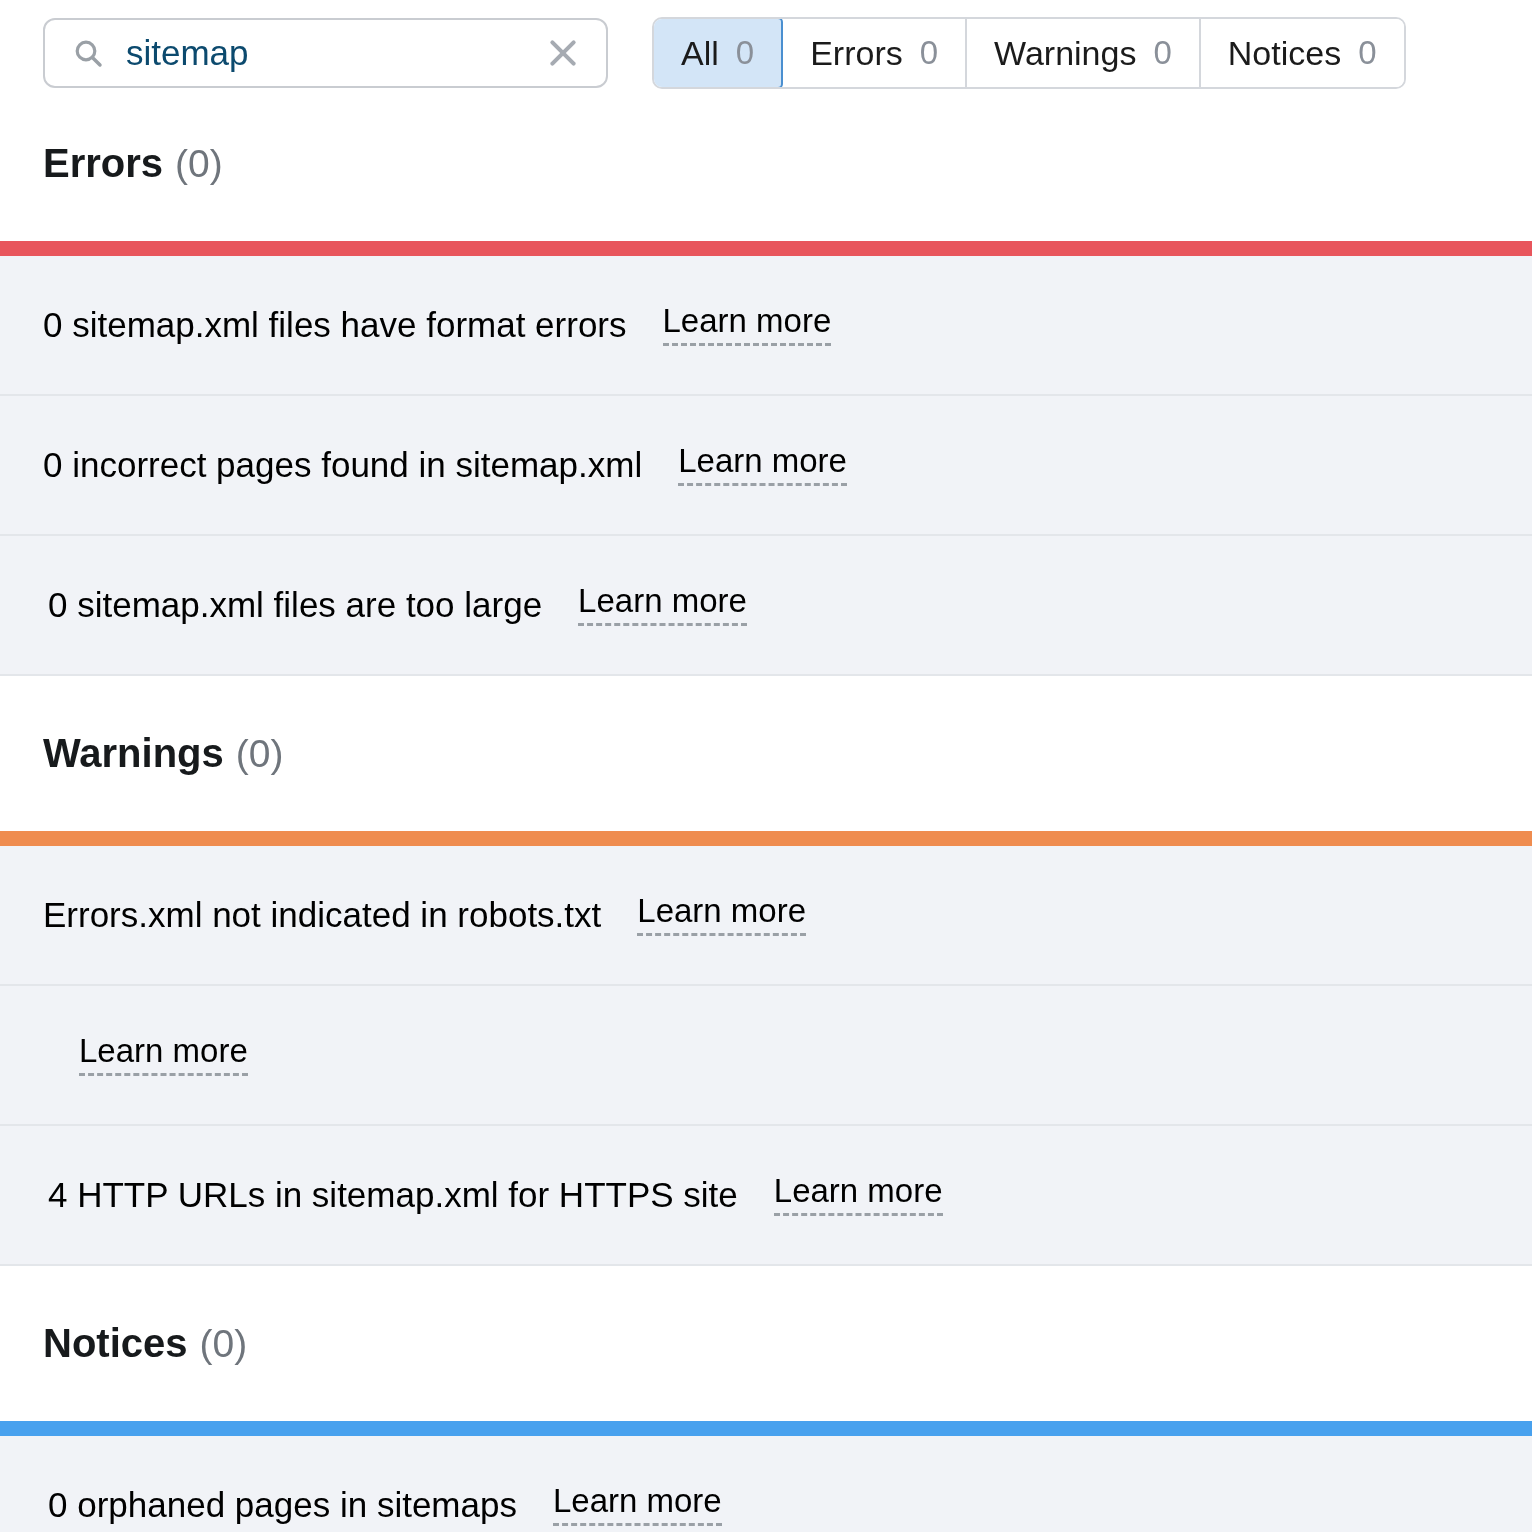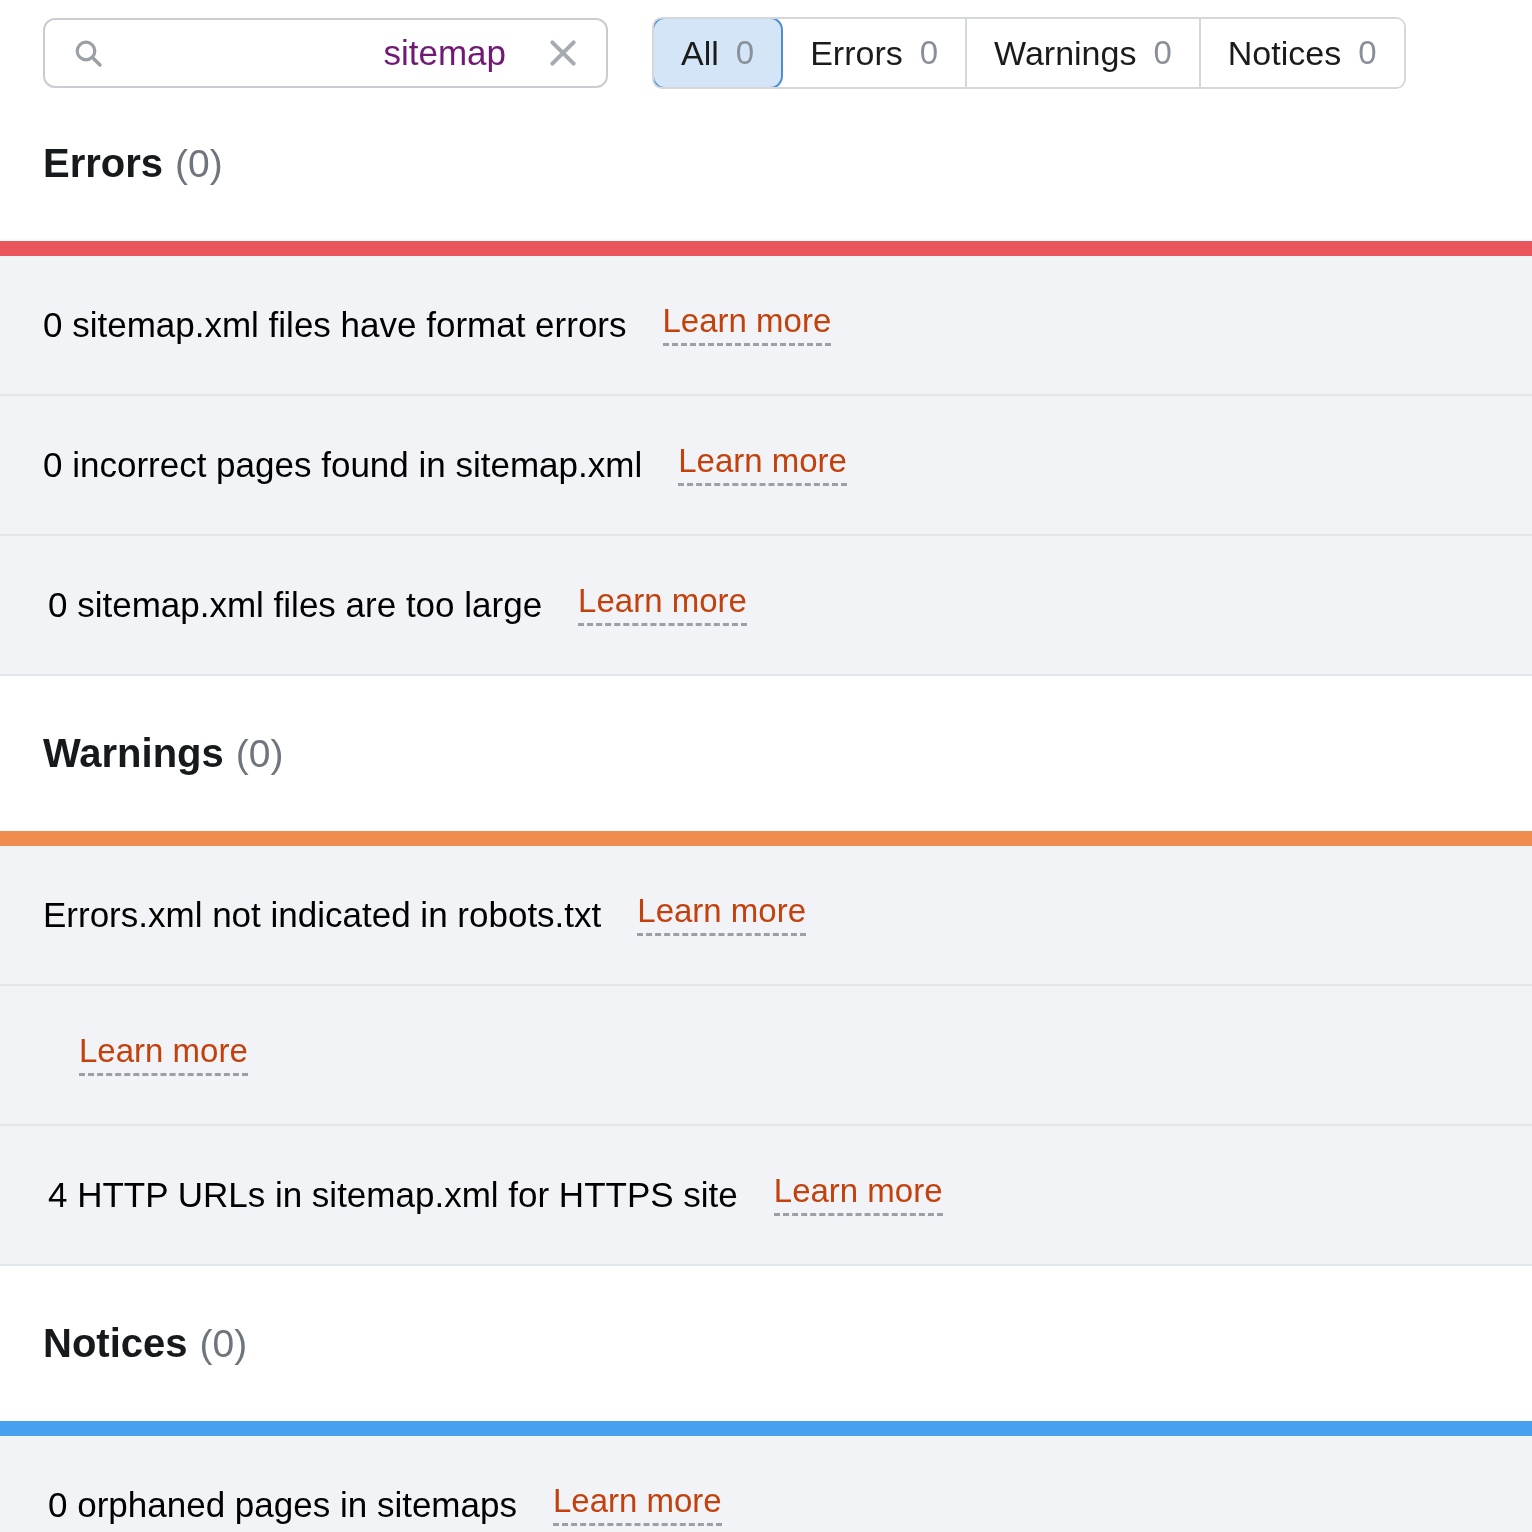--- a/index.html
+++ b/index.html
@@ -42,26 +42,25 @@
     height: 32px;
     flex: 0 0 auto;
     display: block;
   }
   .search-input {
     border: none;
     outline: none;
     background: transparent;
     font-family: "Liberation Sans", "DejaVu Sans", sans-serif;
     font-size: 35px;
-    color: #701a75;
+    color: #0c4a6e;
     margin-left: 22px;
     width: 380px;
     height: 48px;
     padding: 0;
-    text-align: right;
   }
   .clear-btn {
     position: absolute;
     right: 24px;
     top: 50%;
     transform: translateY(-50%);
     width: 38px;
     height: 38px;
     background: transparent;
     border: none;
@@ -96,21 +95,21 @@
     color: #1b1b1b;
     cursor: pointer;
     box-sizing: border-box;
     white-space: nowrap;
   }
   .seg:last-child { border-right: none; }
   .seg .seg-count { color: #8a9099; font-size: 33px; }
   .seg.active {
     background: #d3e5f7;
     border: 2px solid #4a8fd0;
-    border-radius: 13px;
+    border-radius: 5px;
     margin: -2px 0 -2px -2px;
   }
 
   
   .section-head {
     font-size: 40px;
     font-weight: bold;
     color: #171a1c;
     padding-left: 43px;
     display: flex;
@@ -143,21 +142,21 @@
   }
   .row:last-child { border-bottom: 2px solid #e3e6ea; padding-left: 48px; }
   .row-label {
     font-size: 35px;
     color: #000000;
     white-space: nowrap;
   }
   .learn-more {
     margin-left: 36px;
     font-size: 33px;
-    color: #c2410c;
+    color: #000000;
     border-bottom: 3px dashed #9aa0a6;
     padding-bottom: 6px;
     line-height: 1;
     white-space: nowrap;
     cursor: pointer;
   }
 
   .sec-errors-head   { height: 100px; padding-top: 55px; }
   .sec-warnings-head { height: 100px; padding-top: 55px; }
   .sec-notices-head  { height: 100px; padding-top: 55px; }

